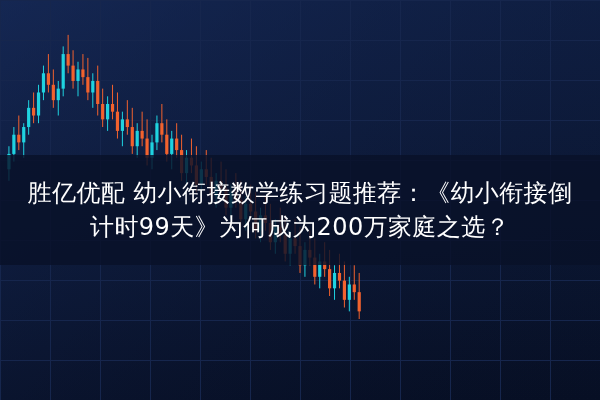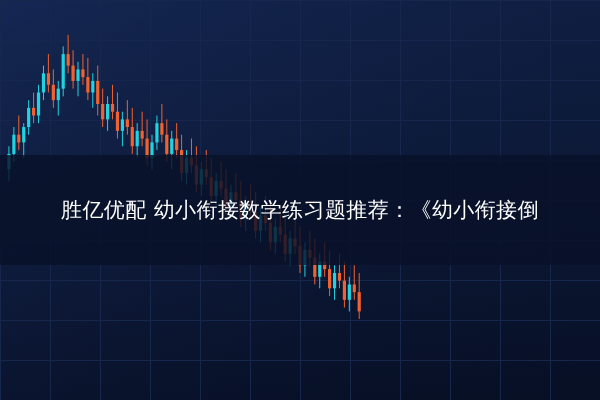--- a/index.html
+++ b/index.html
@@ -34,21 +34,21 @@
     background: rgba(8, 17, 40, 0.82);
     display: flex;
     flex-direction: column;
     align-items: center;
     justify-content: center;
     box-sizing: border-box;
     padding: 0 6px;
   }
   .headline-line {
     color: #ffffff;
-    font-size: 21px;
+    font-size: 24px;
     line-height: 34px;
     letter-spacing: 0.4px;
     text-align: center;
     white-space: nowrap;
     font-family: "DejaVu Sans", "Liberation Sans", sans-serif;
   }
 </style>
 </head>
 <body>
 
@@ -239,15 +239,16 @@
           <line x1="354.26666666666665" x2="354.26666666666665" y1="265.28" y2="299.84000000000003" stroke="#f2622e" stroke-width="1"></line>
           <rect x="352.66666666666663" y="284.48" width="3.2" height="7.67999999999995" fill="#f2622e"></rect>
           <line x1="359.2" x2="359.2" y1="272.96" y2="319.04" stroke="#f2622e" stroke-width="1"></line>
           <rect x="357.59999999999997" y="292.15999999999997" width="3.2" height="19.200000000000045" fill="#f2622e"></rect>
         </g>
     </svg>
   </div>
 
   <div id="headline-band">
     <div class="headline-line">胜亿优配 幼小衔接数学练习题推荐：《幼小衔接倒</div>
+    <div class="headline-line">计时99天》为何成为200万家庭之选？</div>
   </div>
 
 </div>
 
 </body></html>

